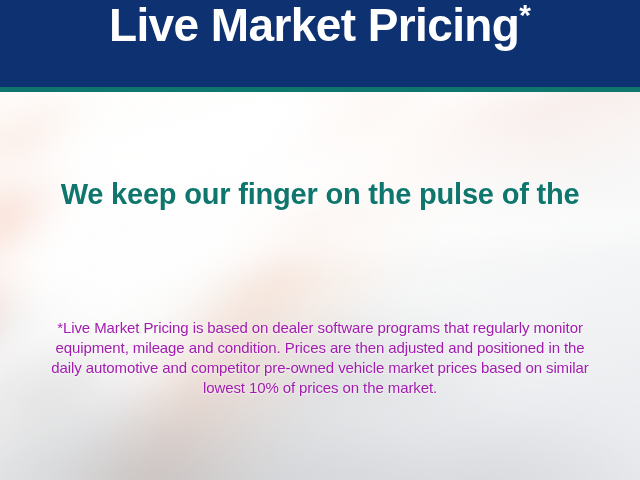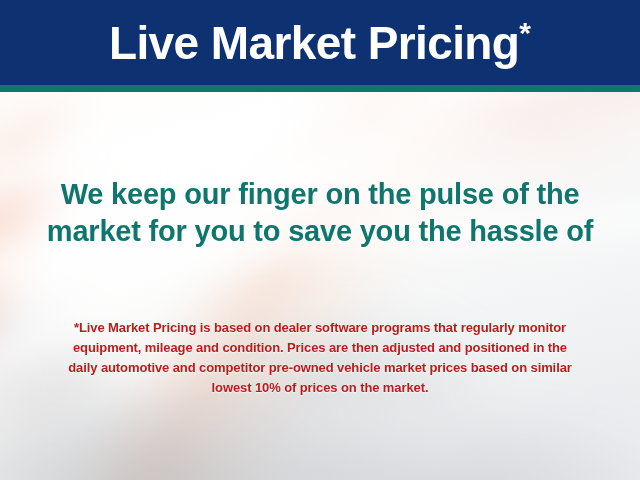--- a/index.html
+++ b/index.html
@@ -110,24 +110,24 @@
   }
 
   
   .banner {
     position: absolute;
     top: 0;
     left: 0;
     width: 640px;
     height: 92px;
     background: #0e3271;
-    border-bottom: 7px solid #0f766e;
+    border-bottom: 5px solid #0f766e;
     box-sizing: border-box;
     display: flex;
-    align-items: center;
+    align-items: flex-start;
     justify-content: center;
     z-index: 5;
   }
   .banner-title {
     color: #ffffff;
     font-size: 46px;
     font-weight: bold;
     letter-spacing: -0.6px;
     line-height: 1;
     white-space: nowrap;
@@ -166,23 +166,23 @@
   }
   .headline .hl-line { display: block; }
 
   .footnote {
     position: absolute;
     top: 226px;
     left: 26px;
     width: 588px;
     margin: 0;
     text-align: center;
-    color: #b91c1c;
-    font-size: 13px;
-    font-weight: bold;
+    color: #a21caf;
+    font-size: 15px;
+    font-weight: normal;
     line-height: 20px;
     letter-spacing: -0.1px;
     text-shadow: 0 1px 2px rgba(255,255,255,0.9);
   }
   .footnote .fn-line { display: block; }
 </style>
 </head>
 <body>
 
 <div id="promo-card">
@@ -195,21 +195,20 @@
   <div class="bg-layer bg-veil"></div>
 
   <div class="banner">
     <h1 class="banner-title"><span>Live Market Pricing</span><span class="asterisk">*</span></h1>
   </div>
 
   <div class="content">
 
     <p class="headline">
       <span class="hl-line">We keep our finger on the pulse of the</span>
-      <span class="hl-line">market for you to save you the hassle of</span>
     </p>
 
     <p class="footnote">
       <span class="fn-line">*Live Market Pricing is based on dealer software programs that regularly monitor</span>
       <span class="fn-line">equipment, mileage and condition. Prices are then adjusted and positioned in the</span>
       <span class="fn-line">daily automotive and competitor pre-owned vehicle market prices based on similar</span>
       <span class="fn-line">lowest 10% of prices on the market.</span>
     </p>
 
   </div>

